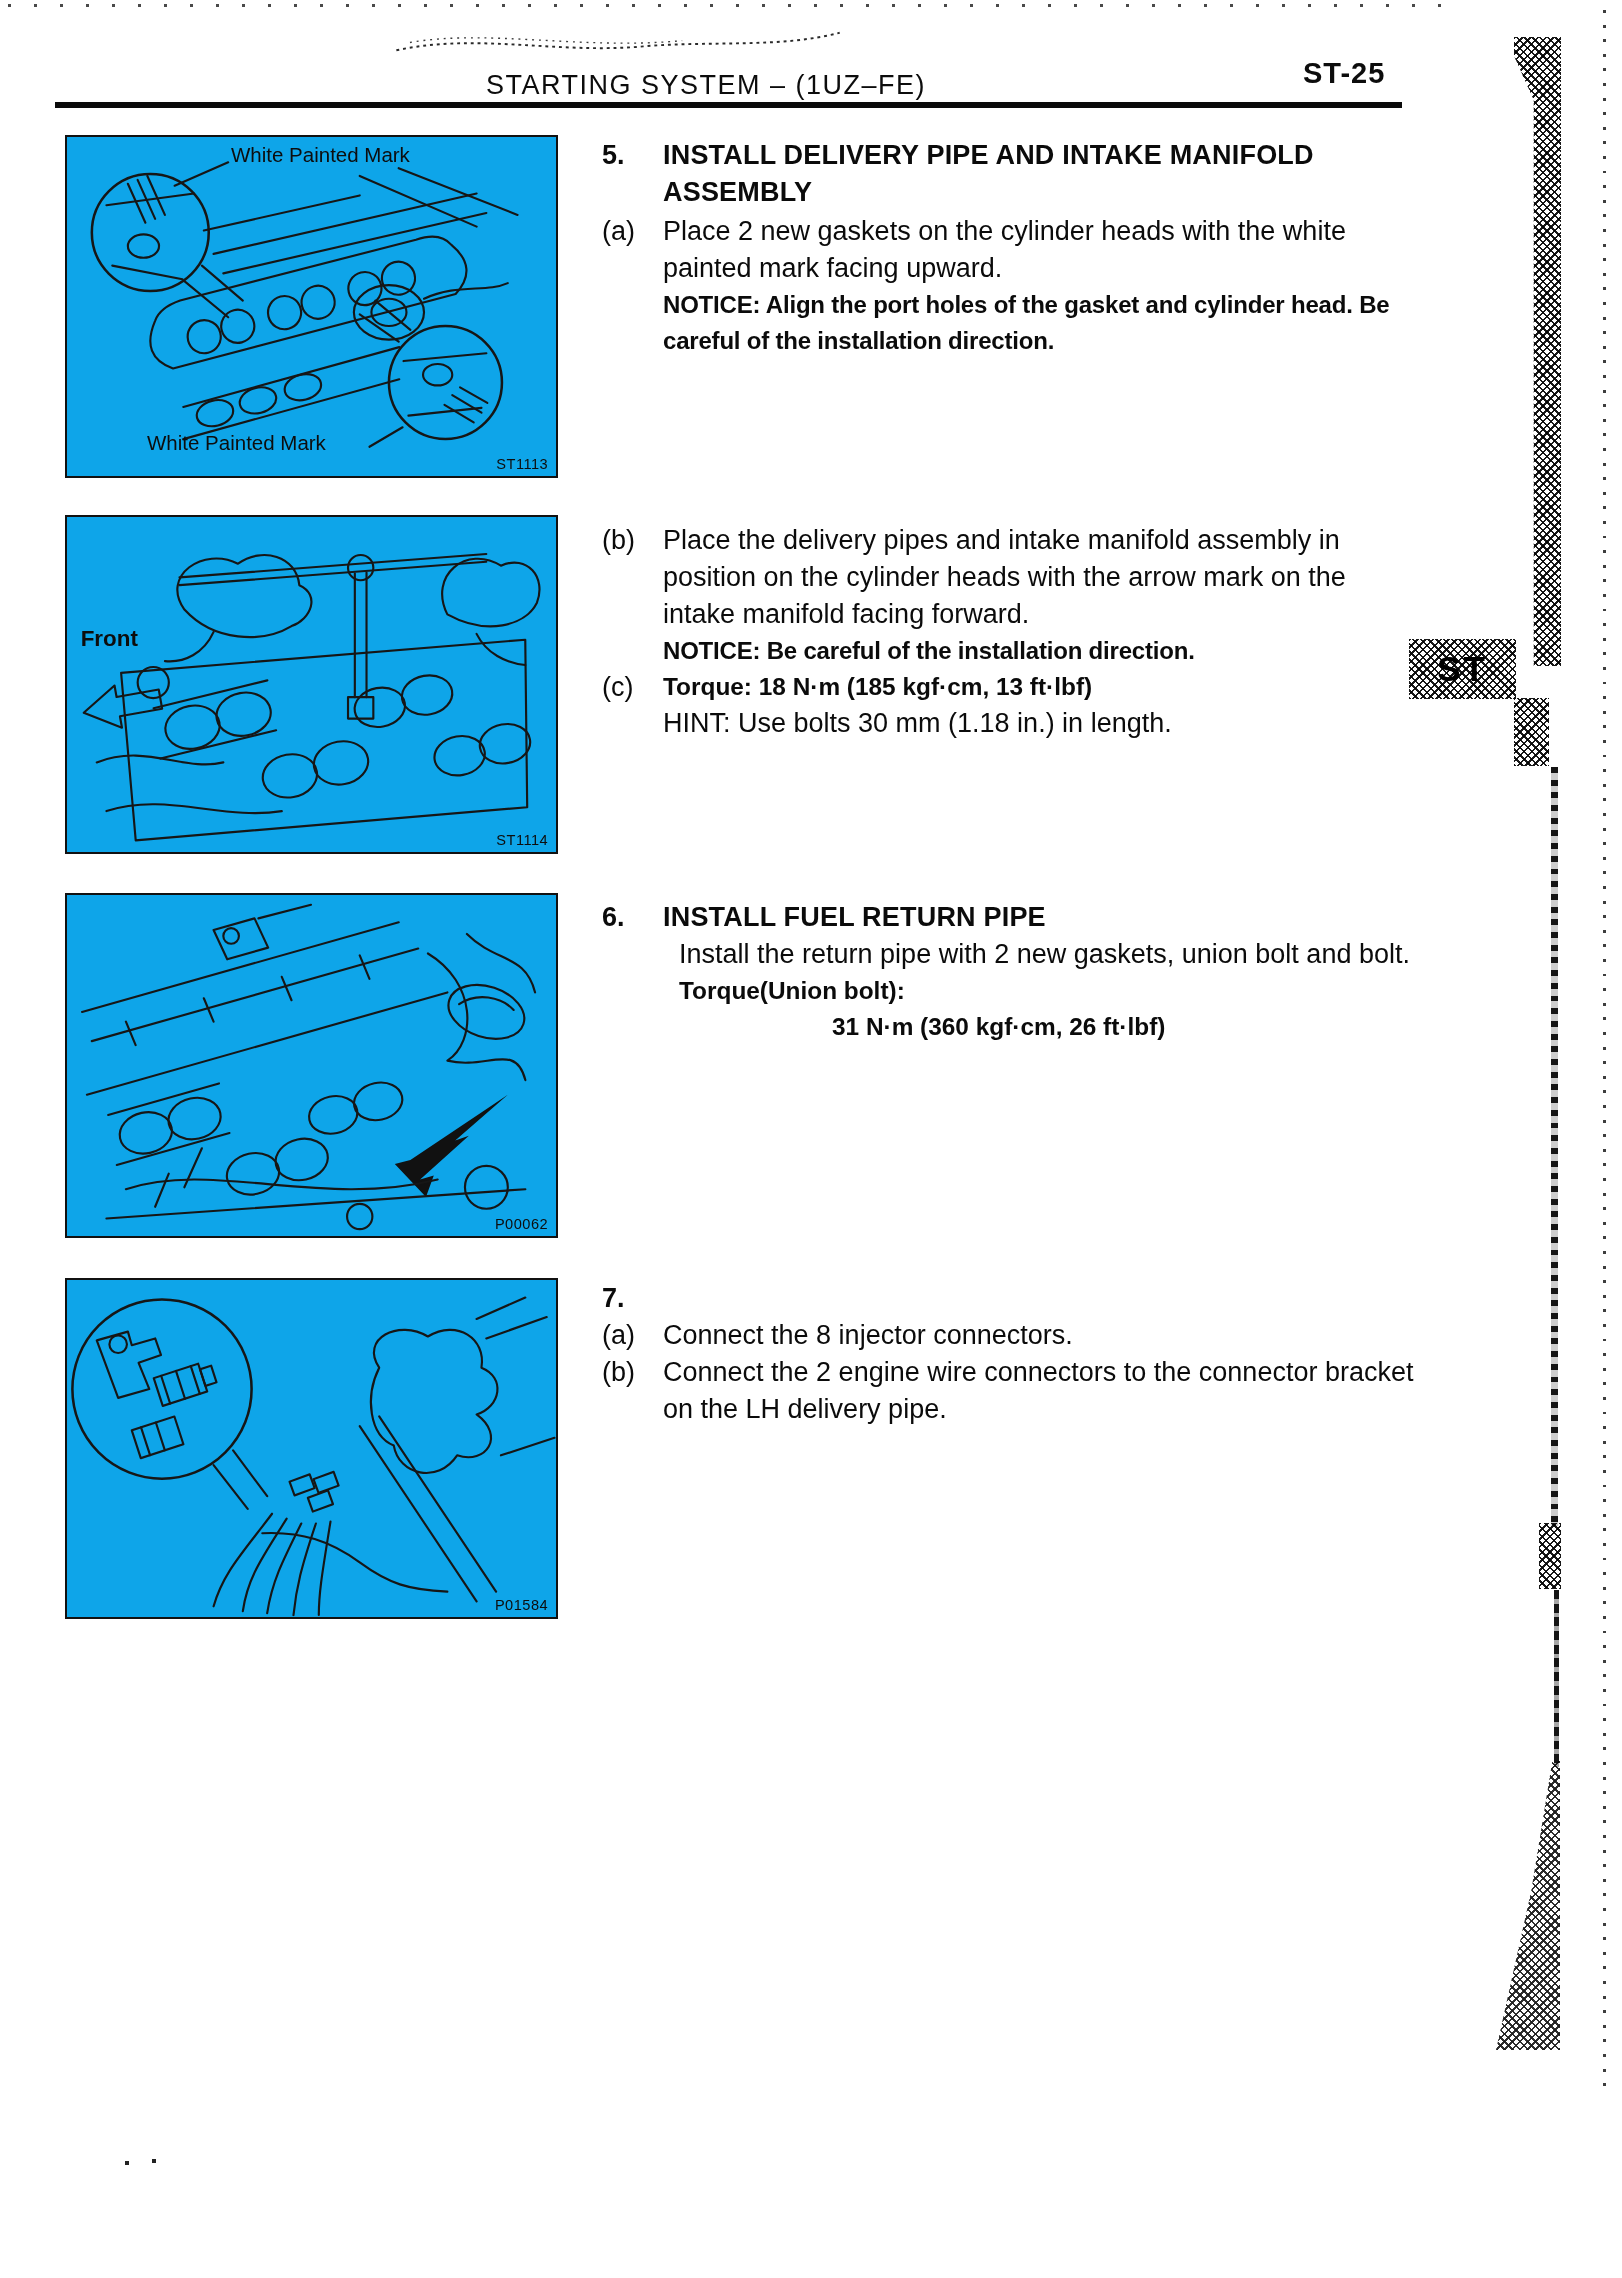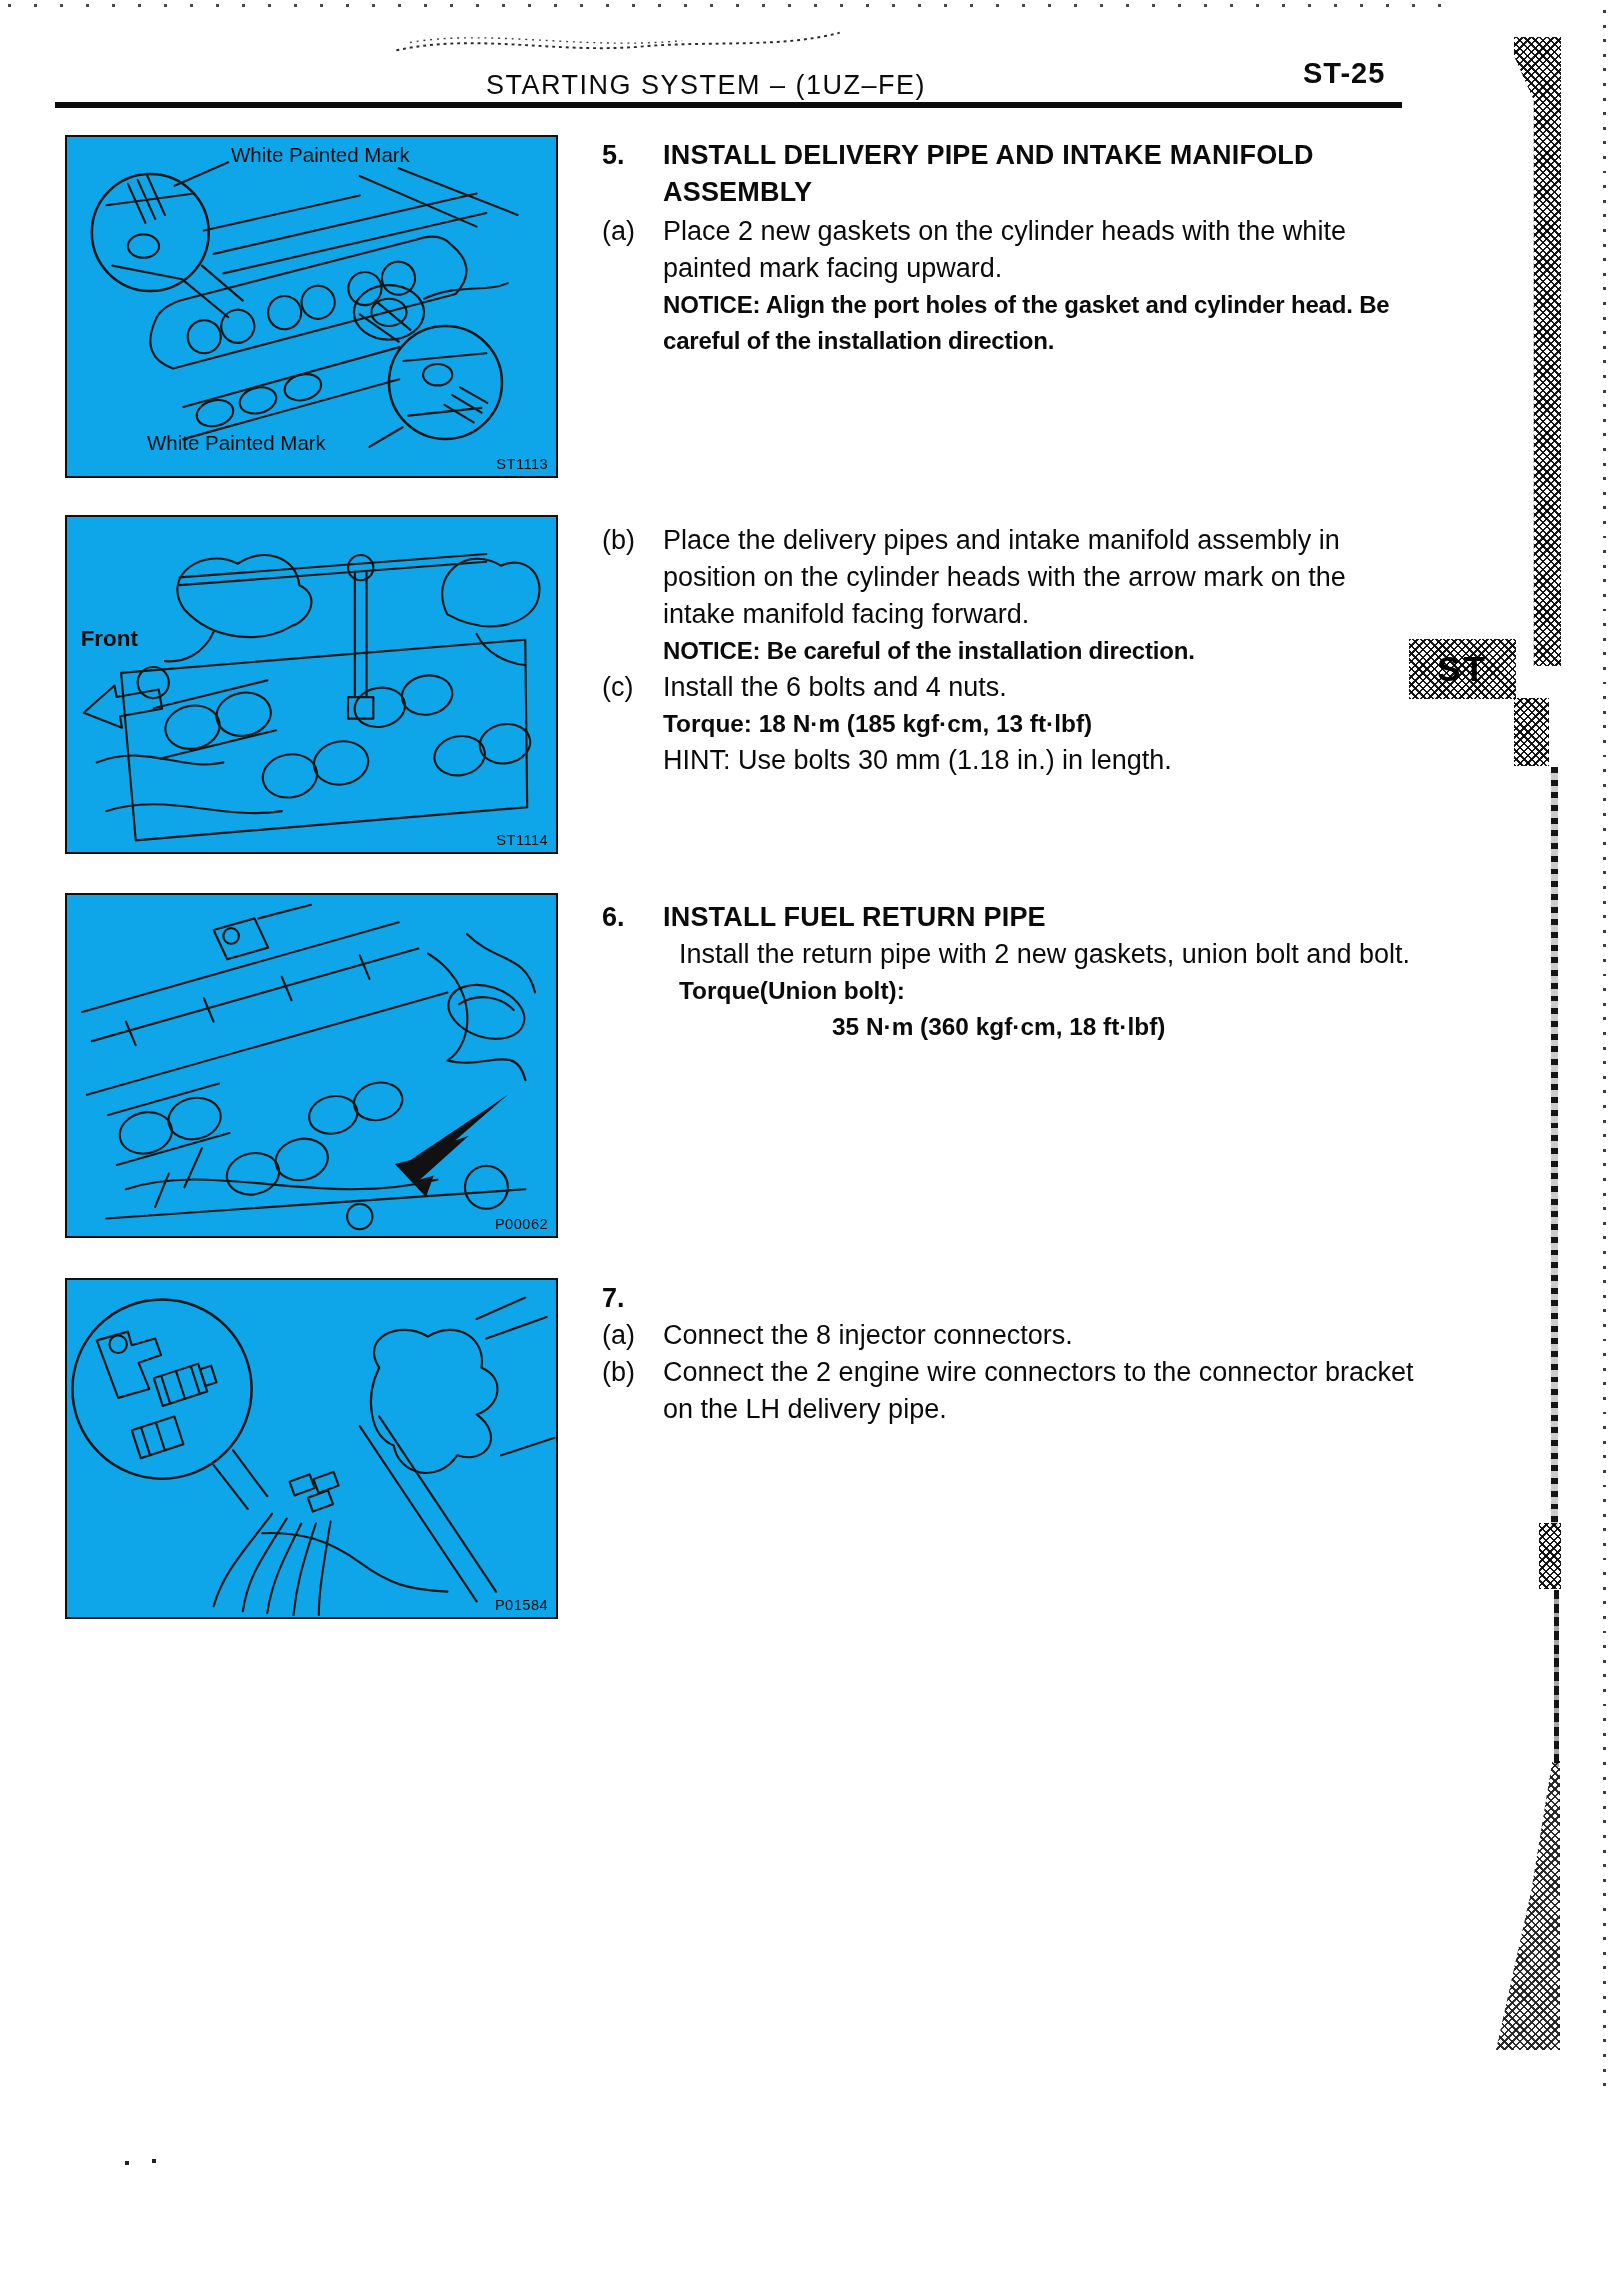--- a/index.html
+++ b/index.html
@@ -273,35 +273,34 @@
     <div class="row">
       <div class="lbl">(b)</div>
       <div class="btxt">
         <div>Place the delivery pipes and intake manifold assembly in position on the cylinder heads with the arrow mark on the intake manifold facing forward.</div>
         <div class="notice">NOTICE: Be careful of the installation direction.</div>
       </div>
     </div>
     <div class="row">
       <div class="lbl">(c)</div>
       <div class="btxt">
-        <div>Install the 6 bolts and 4 nuts.</div>
         <div class="torque">Torque: 18 N·m (185 kgf·cm, 13 ft·lbf)</div>
         <div>HINT: Use bolts 30 mm (1.18 in.) in length.</div>
       </div>
     </div>
   </div>
 
   <div class="step" style="top:899px">
     <div class="row">
       <div class="num">6.</div>
       <div class="title">INSTALL FUEL RETURN PIPE</div>
     </div>
     <div class="ind">Install the return pipe with 2 new gaskets, union bolt and bolt.</div>
     <div class="ind torque">Torque(Union bolt):</div>
-    <div class="tq-val">35 N·m (360 kgf·cm, 18 ft·lbf)</div>
+    <div class="tq-val">31 N·m (360 kgf·cm, 26 ft·lbf)</div>
   </div>
 
   <div class="step" style="top:1280px">
     <div class="row">
       <div class="num">7.</div>
     </div>
     <div class="row">
       <div class="lbl">(a)</div>
       <div class="btxt">Connect the 8 injector connectors.</div>
     </div>

